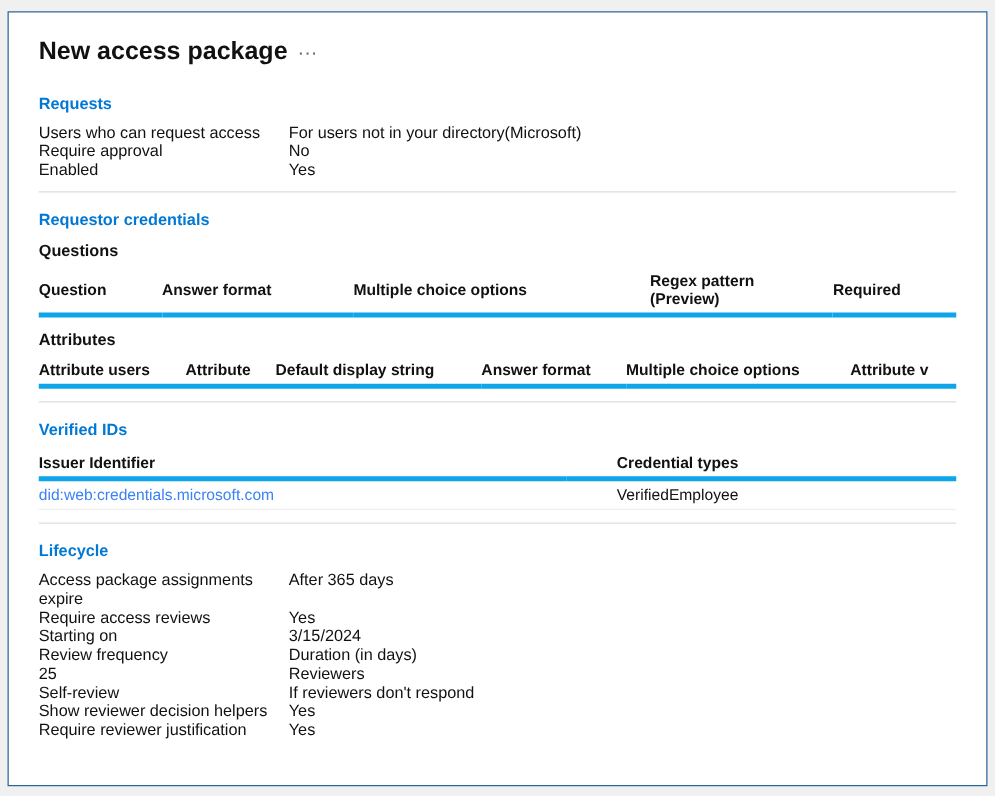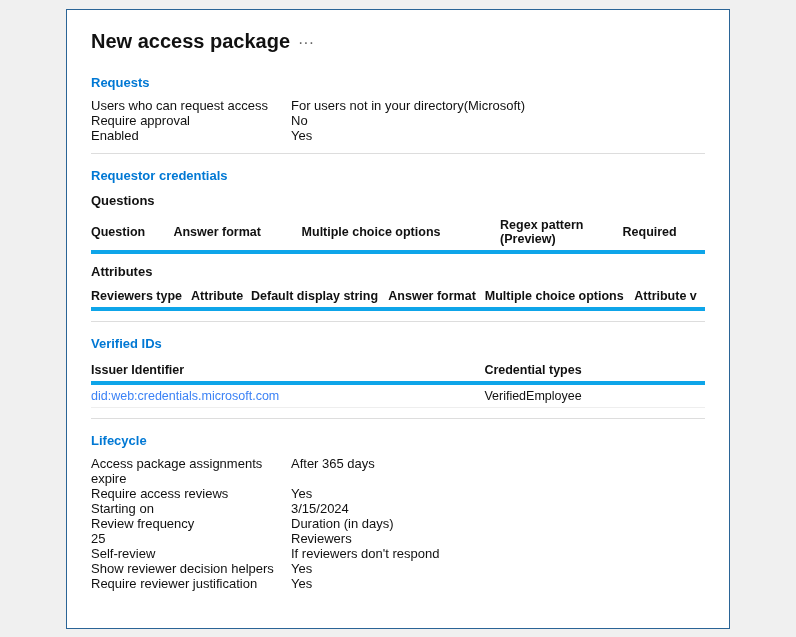--- a/index.html
+++ b/index.html
@@ -6,21 +6,21 @@
     body {
       font-family: 'Segoe UI', Tahoma, Geneva, Verdana, sans-serif;
       font-size: 13px;
       background: #f0f0f0;
       display: flex;
       align-items: center;
       justify-content: center;
       min-height: 100vh;
     }
     .window {
-      width: 664px;
+      width: 784px;
       min-height: 620px;
       background: #fff;
       border: 1.5px solid #2a6496;
       padding: 20px 24px 24px 24px;
       position: relative;
     }
     .window-title {
       font-size: 20px;
       font-weight: 600;
       color: #111;
@@ -142,21 +142,21 @@
         
       </tbody>
     </table>
 
     <div style="margin-top: 10px;"></div>
 
     <div class="subsection-title">Attributes</div>
     <table>
       <thead>
         <tr>
-          <th>Reviewers type</th>
+          <th>Attribute users</th>
           <th>Attribute</th>
           <th>Default display string</th>
           <th>Answer format</th>
           <th>Multiple choice options</th>
           <th>Attribute v</th>
         </tr>
       </thead>
       <tbody>
         
       </tbody>

